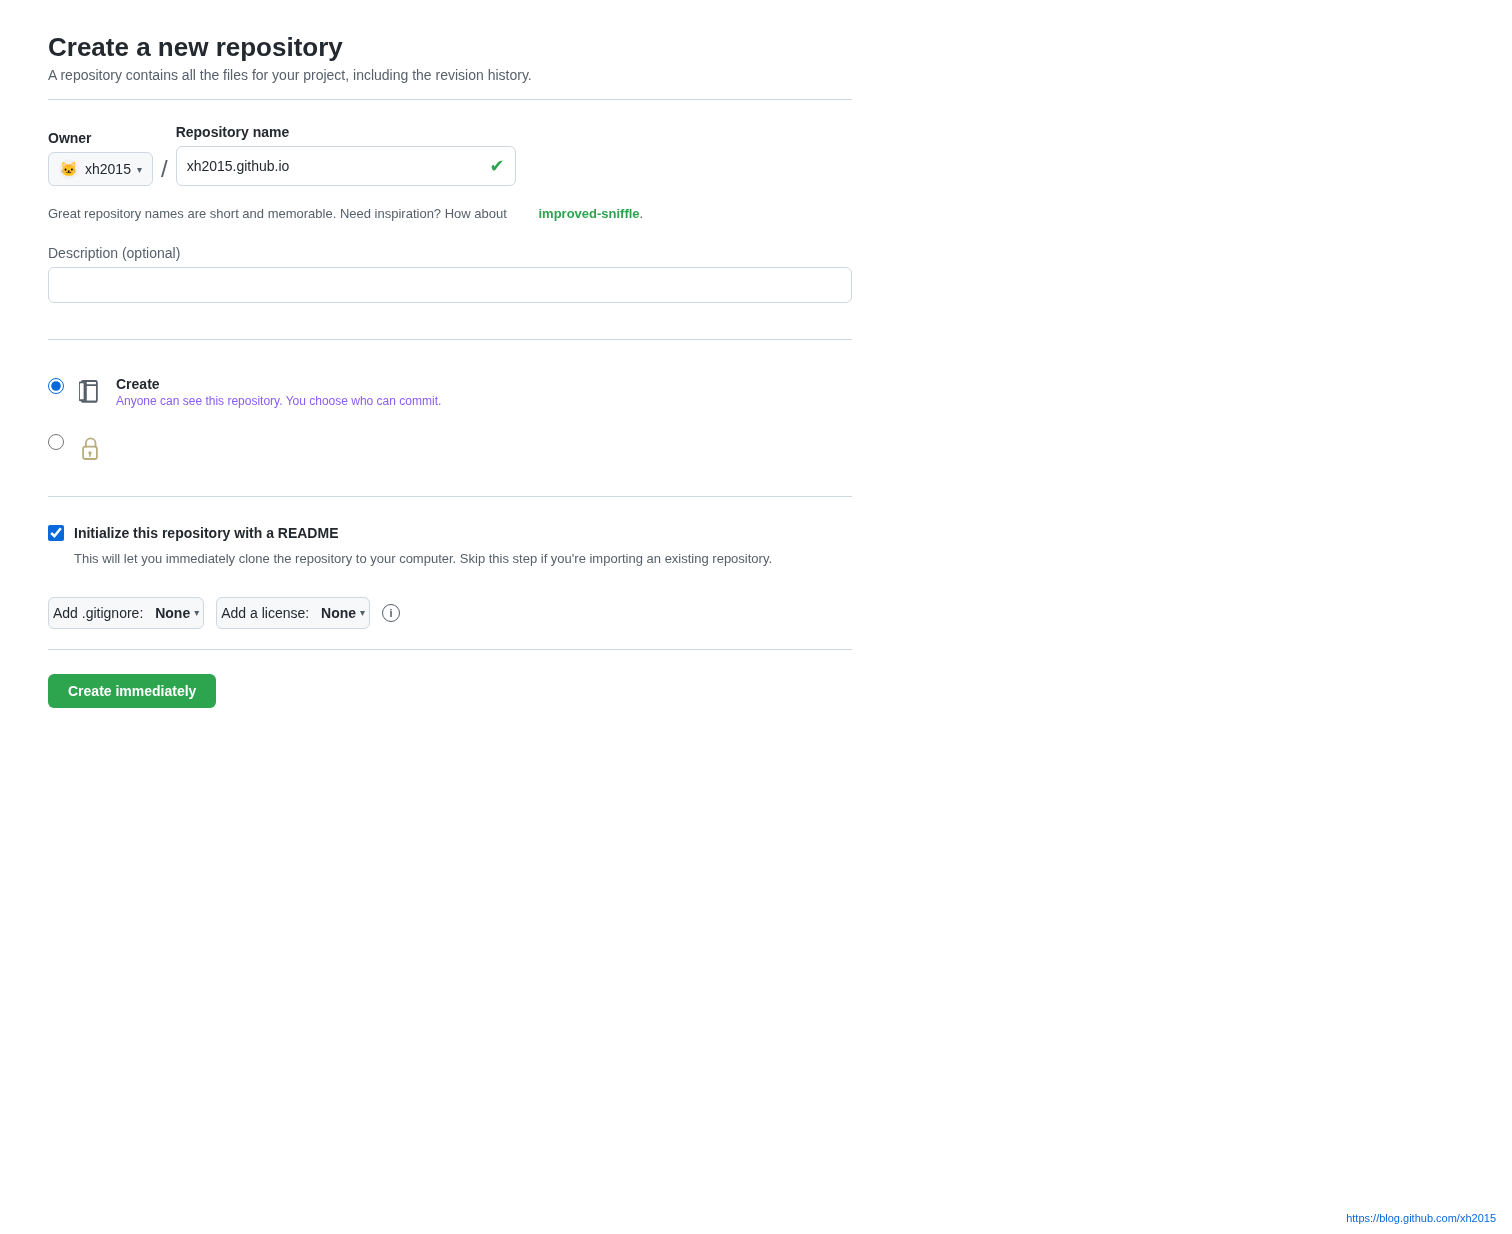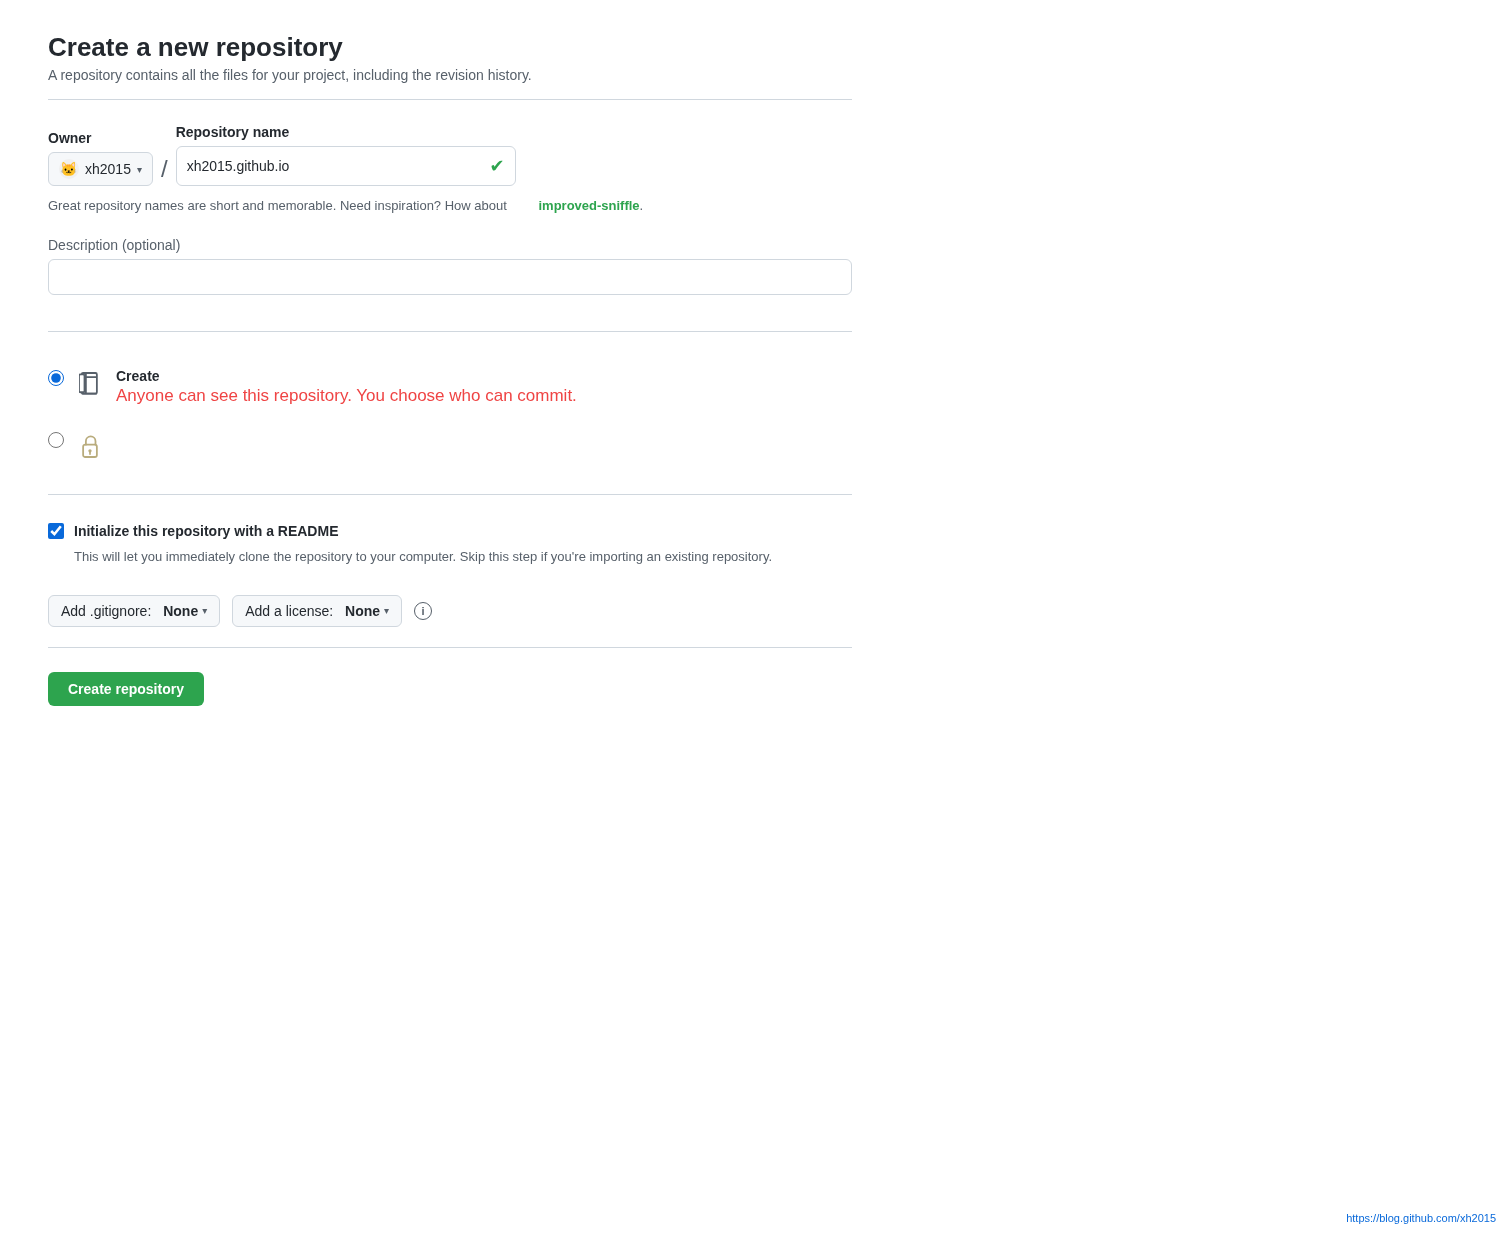--- a/index.html
+++ b/index.html
@@ -24,21 +24,21 @@
     }
     .divider {
       border: none;
       border-top: 1px solid #d0d7de;
       margin: 16px 0 24px 0;
     }
     .owner-repo-row {
       display: flex;
       align-items: flex-end;
       gap: 8px;
-      margin-bottom: 12px;
+      margin-bottom: 20px;
     }
     .field-group {
       display: flex;
       flex-direction: column;
       gap: 6px;
     }
     .field-label {
       font-weight: 600;
       font-size: 14px;
     }
@@ -146,22 +146,22 @@
     .visibility-icon.muted {
       color: #b9ac7d;
     }
     .visibility-text h3 {
       font-size: 14px;
       font-weight: 600;
       color: #24292f;
       margin-bottom: 2px;
     }
     .visibility-text p {
-      font-size: 17px;
-      color: #ef4444;
+      font-size: 12px;
+      color: #8b5cf6;
     }
     .readme-section {
       margin-bottom: 20px;
       padding-top: 4px;
     }
     .readme-checkbox-row {
       display: flex;
       align-items: center;
       gap: 10px;
       margin-bottom: 8px;
@@ -186,21 +186,21 @@
     }
     .dropdowns-row {
       display: flex;
       gap: 12px;
       align-items: center;
       margin-left: 0px;
     }
     .select-dropdown {
       border: 1px solid #d0d7de;
       border-radius: 6px;
-      padding: 5px 12px;
+      padding: 5px 4px;
       font-size: 14px;
       color: #24292f;
       background: #f6f8fa;
       cursor: pointer;
       display: flex;
       align-items: center;
       gap: 4px;
       height: 32px;
     }
     .info-icon {
@@ -357,19 +357,19 @@
       <span class="dropdown-caret">▾</span>
     </div>
 
     <div class="info-icon">i</div>
   </div>
 </div>
 
 <hr class="divider">
 
 
-<button class="create-btn">Create repository</button>
+<button class="create-btn">Create immediately</button>
 
 
 <a class="footer-link" href="#">https://blog.github.com/xh2015</a>
 
 
 
 
 </body></html>

